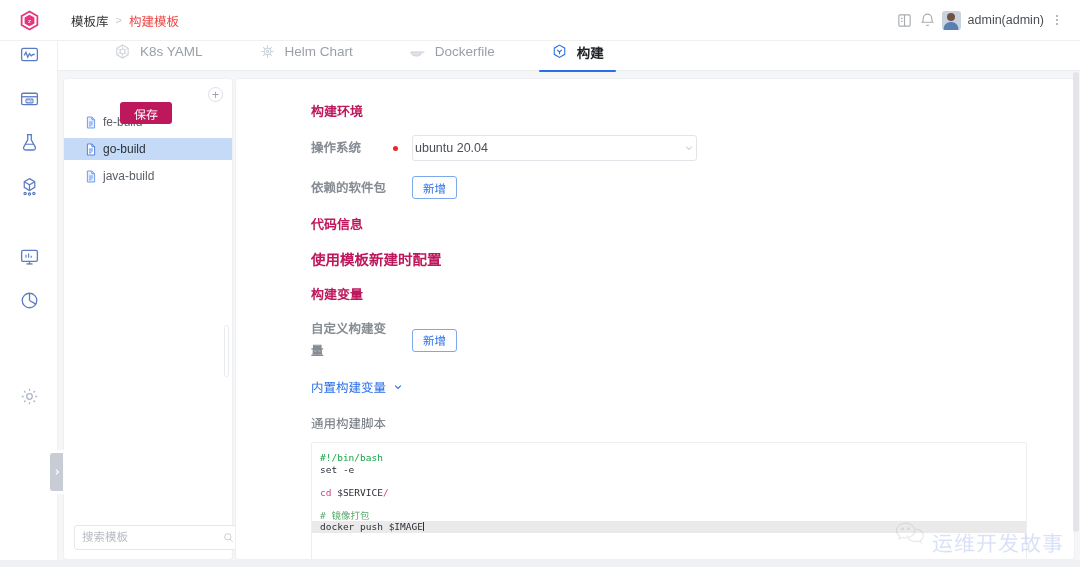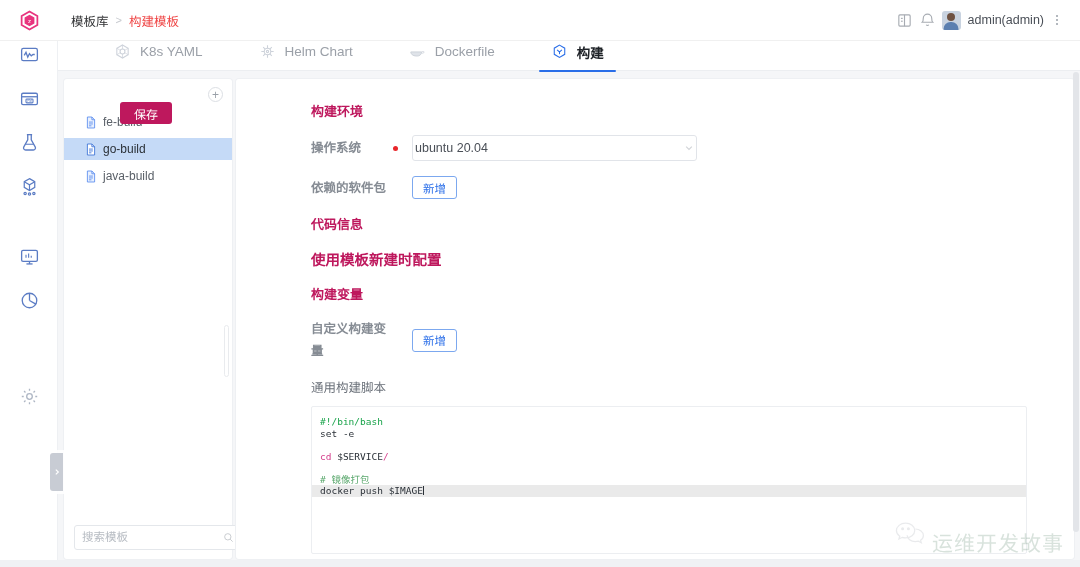--- a/index.html
+++ b/index.html
@@ -216,21 +216,21 @@
     display: flex; align-items: center; justify-content: center;
     z-index: 16;
   }
 
   
   .watermark {
     position: absolute; right: 16px; bottom: 10px;
     display: flex; align-items: center; gap: 7px;
     opacity: .16; pointer-events: none; user-select: none;
   }
-  .wm-text { font-size: 21px; color: #14532d; letter-spacing: 1px; margin-top: 20px; }
+  .wm-text { font-size: 21px; color: #1d4ed8; letter-spacing: 1px; margin-top: 20px; }
   .wm-icon { width: 30px; height: 24px; display: block; }
 
   
   .vscroll-page {
     position: absolute; right: 1px; top: 72px; width: 6px; height: 460px;
     background: #e3e5e9; border-radius: 3px; z-index: 30;
   }
   .bottom-strip {
     position: absolute; left: 0; bottom: 0; width: 1080px; height: 7px;
     background: #f0f1f4; z-index: 25;
@@ -466,20 +466,26 @@
       <div class="sec-title big">使用模板新建时配置</div>
 
       <div class="sec-title">构建变量</div>
 
       <div class="frow">
         <div class="flabel">自定义构建变量</div>
         <div class="req-spacer"></div>
         <button class="minibtn">新增</button>
       </div>
 
+      <div class="linkrow">
+        <span>内置构建变量</span>
+        <svg viewBox="0 0 12 12" fill="none" stroke="#2a6ee8" stroke-width="1.4">
+          <polyline points="2.6,4.4 6,7.8 9.4,4.4"></polyline>
+        </svg>
+      </div>
 
       <div class="code-label">通用构建脚本</div>
 
       <div class="editor">
         <div class="cline"><span class="c-green">#!/bin/bash</span></div>
         <div class="cline"><span>set -e</span></div>
         <div class="cline blank">&nbsp;</div>
         <div class="cline"><span class="c-kw">cd</span><span class="c-var"> $SERVICE</span><span class="c-kw">/</span></div>
         <div class="cline blank">&nbsp;</div>
         <div class="cline"><span class="c-comment"># 镜像打包</span></div>

